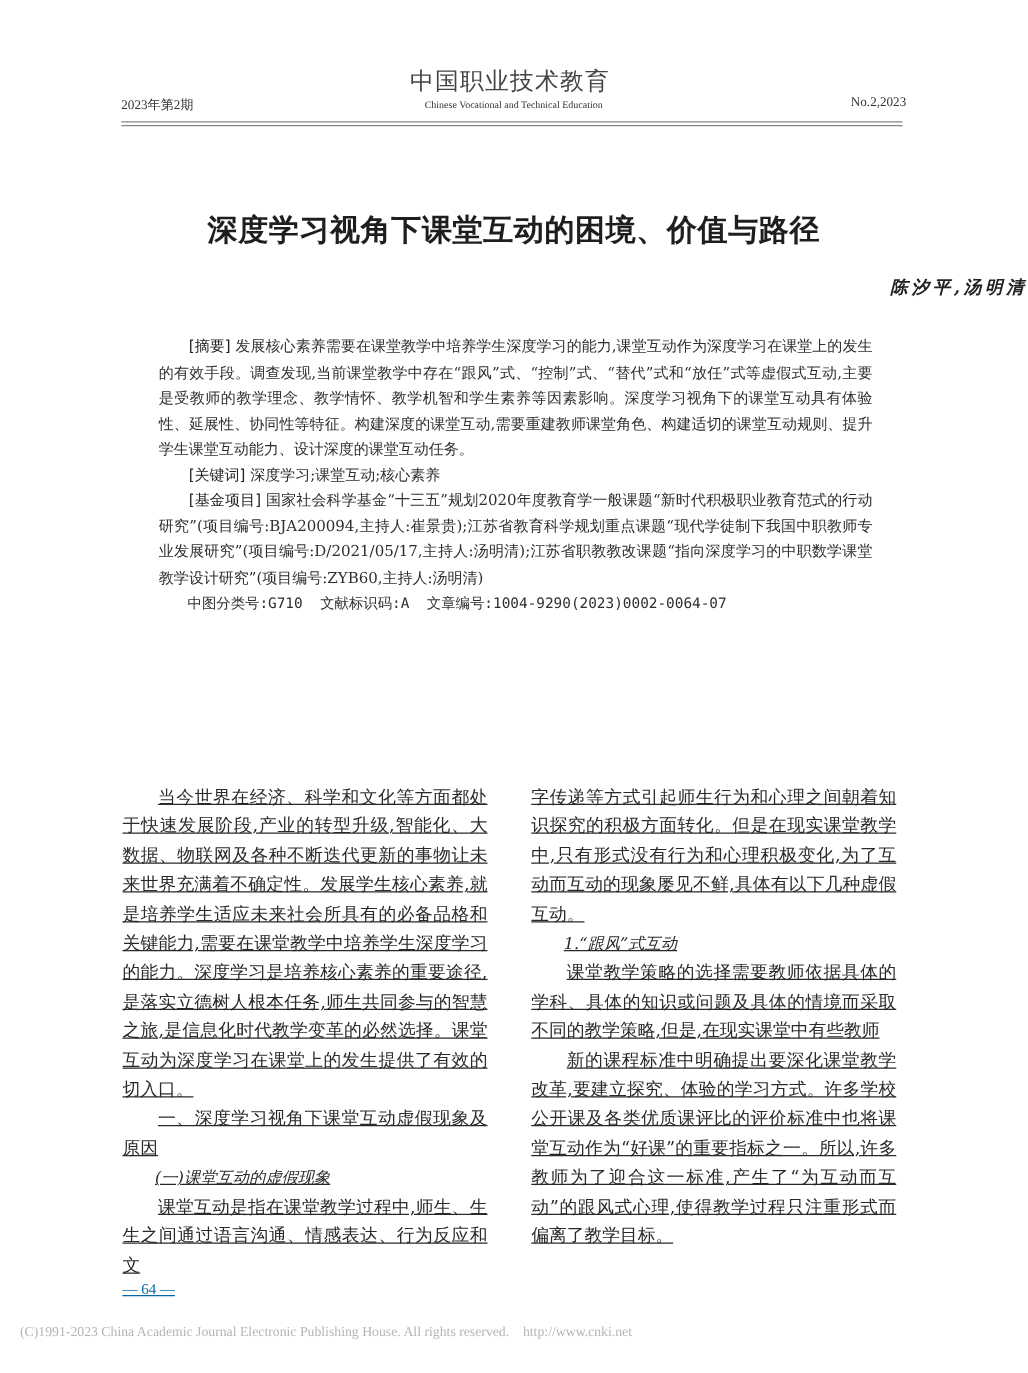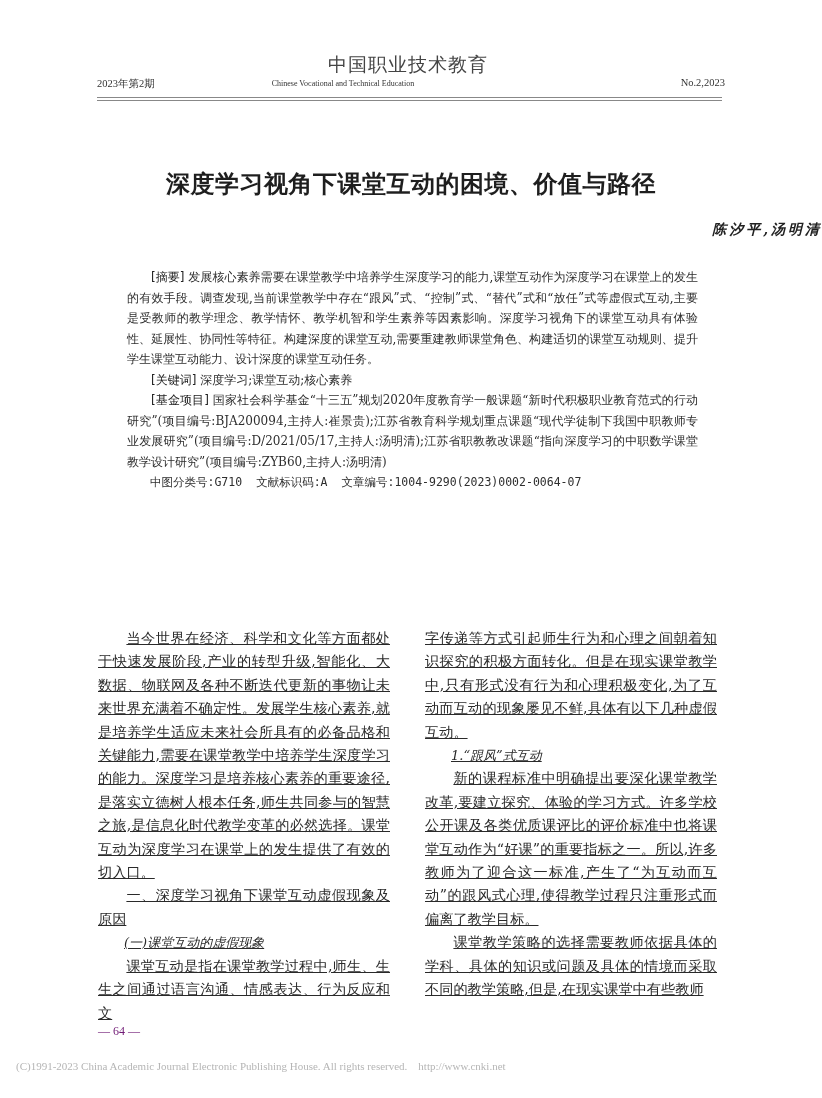--- a/index.html
+++ b/index.html
@@ -4,41 +4,41 @@
 <style>
   html, body { margin: 0; padding: 0; background: #ffffff; }
   body {
     width: 822px; height: 1098px; position: relative; overflow: hidden;
     font-family: "DejaVu Serif", "Liberation Serif", serif; color: #2a2a2a;
   }
   .abs { position: absolute; }
   
   .hdr-issue { left: 97px; top: 77px; font-size: 10.5px; font-family: "Liberation Serif", serif; color:#333; }
   .hdr-title { left: 0; width: 816px; top: 52px; text-align: center; font-size: 19px; color:#444; letter-spacing: 1px; font-family: "DejaVu Serif", serif; font-weight: normal; }
-  .hdr-sub { left: 0; width: 686px; top: 79px; text-align: center; font-size: 8px; color:#333; font-family: "Liberation Serif", serif; }
+  .hdr-sub { left: 0; width: 822px; top: 79px; text-align: center; font-size: 8px; color:#333; font-family: "Liberation Serif", serif; }
   .hdr-no { right: 97px; top: 77px; font-size: 10.5px; font-family: "Liberation Serif", serif; color:#333; }
   .hdr-rule { left: 97px; width: 625px; top: 97px; height: 1px; border-top: 1.5px solid #888; border-bottom: 1px solid #888; padding-top: 1px; }
 
   .title { left: 0; width: 822px; top: 168px; text-align: center; font-size: 24px; font-weight: bold; letter-spacing: 0.5px; color:#1e1e1e; font-family: "DejaVu Sans", sans-serif; }
   .authors { left: 0; width: 822px; top: 221px; text-align: right; font-size: 14px; font-weight: bold; letter-spacing: 3px; color:#222; font-family: "DejaVu Serif", serif; font-style: italic; }
 
   .abstract-block { left: 127px; width: 571px; top: 267px; font-size: 12px; line-height: 20.5px; color:#2e2e2e; text-align: justify; }
   .abstract-block p { margin: 0; text-indent: 2em; }
   .abstract-block .lbl { font-family: "DejaVu Sans", sans-serif; font-weight: normal; color:#222; }
   .class-line { font-family: "DejaVu Sans Mono", monospace; font-size: 11.5px; }
   .class-line span { margin-right: 14px; }
 
   .col { width: 292px; top: 627px; font-size: 14.2px; line-height: 23.4px; color:#2a2a2a; text-align: justify; }
   .col p { margin: 0; text-indent: 2em; text-decoration: underline; }
   .col-left { left: 98px; }
   .col-right { left: 425px; }
   .sec-h { font-family: "DejaVu Sans", sans-serif; font-weight: normal; }
   .sub-h { font-style: italic; font-size: 13px; }
 
-  .page-num { left: 98px; top: 1024px; font-size: 12px; font-family: "Liberation Serif", serif; color:#701a75; }
+  .page-num { left: 98px; top: 1024px; font-size: 12px; font-family: "Liberation Serif", serif; color:#0369a1;text-decoration:underline; }
   .footer { left: 16px; top: 1060px; font-size: 11px; font-family: "Liberation Serif", serif; color: #b5b5b5; }
 </style>
 </head>
 <body>
 
 <div class="abs hdr-issue">2023年第2期</div>
 <div class="abs hdr-title">中国职业技术教育</div>
 <div class="abs hdr-sub">Chinese Vocational and Technical Education</div>
 <div class="abs hdr-no">No.2,2023</div>
 <div class="abs hdr-rule"></div>
@@ -56,18 +56,18 @@
 <div class="abs col col-left">
   <p>当今世界在经济、科学和文化等方面都处于快速发展阶段,产业的转型升级,智能化、大数据、物联网及各种不断迭代更新的事物让未来世界充满着不确定性。发展学生核心素养,就是培养学生适应未来社会所具有的必备品格和关键能力,需要在课堂教学中培养学生深度学习的能力。深度学习是培养核心素养的重要途径,是落实立德树人根本任务,师生共同参与的智慧之旅,是信息化时代教学变革的必然选择。课堂互动为深度学习在课堂上的发生提供了有效的切入口。</p>
   <p class="sec-h">一、深度学习视角下课堂互动虚假现象及原因</p>
   <p class="sub-h">(一)课堂互动的虚假现象</p>
   <p>课堂互动是指在课堂教学过程中,师生、生生之间通过语言沟通、情感表达、行为反应和文</p>
 </div>
 
 <div class="abs col col-right">
   <p style="text-indent:0">字传递等方式引起师生行为和心理之间朝着知识探究的积极方面转化。但是在现实课堂教学中,只有形式没有行为和心理积极变化,为了互动而互动的现象屡见不鲜,具体有以下几种虚假互动。</p>
   <p class="sub-h">1.“跟风”式互动</p>
+  <p>课堂教学策略的选择需要教师依据具体的学科、具体的知识或问题及具体的情境而采取不同的教学策略,但是,在现实课堂中有些教师</p>
   <p>新的课程标准中明确提出要深化课堂教学改革,要建立探究、体验的学习方式。许多学校公开课及各类优质课评比的评价标准中也将课堂互动作为“好课”的重要指标之一。所以,许多教师为了迎合这一标准,产生了“为互动而互动”的跟风式心理,使得教学过程只注重形式而偏离了教学目标。</p>
-  <p>课堂教学策略的选择需要教师依据具体的学科、具体的知识或问题及具体的情境而采取不同的教学策略,但是,在现实课堂中有些教师</p>
 </div>
 
 <div class="abs page-num">— 64 —</div>
 <div class="abs footer" style="white-space:pre">(C)1991-2023 China Academic Journal Electronic Publishing House. All rights reserved.    http://www.cnki.net</div>
 
 </body></html>

